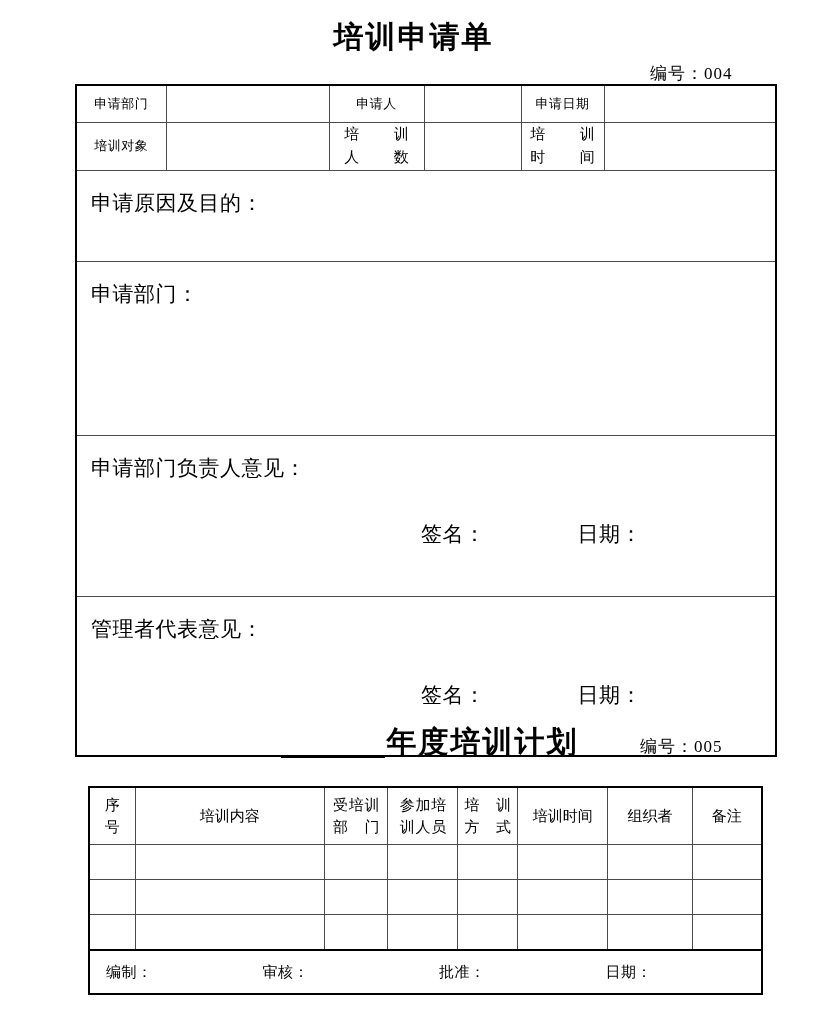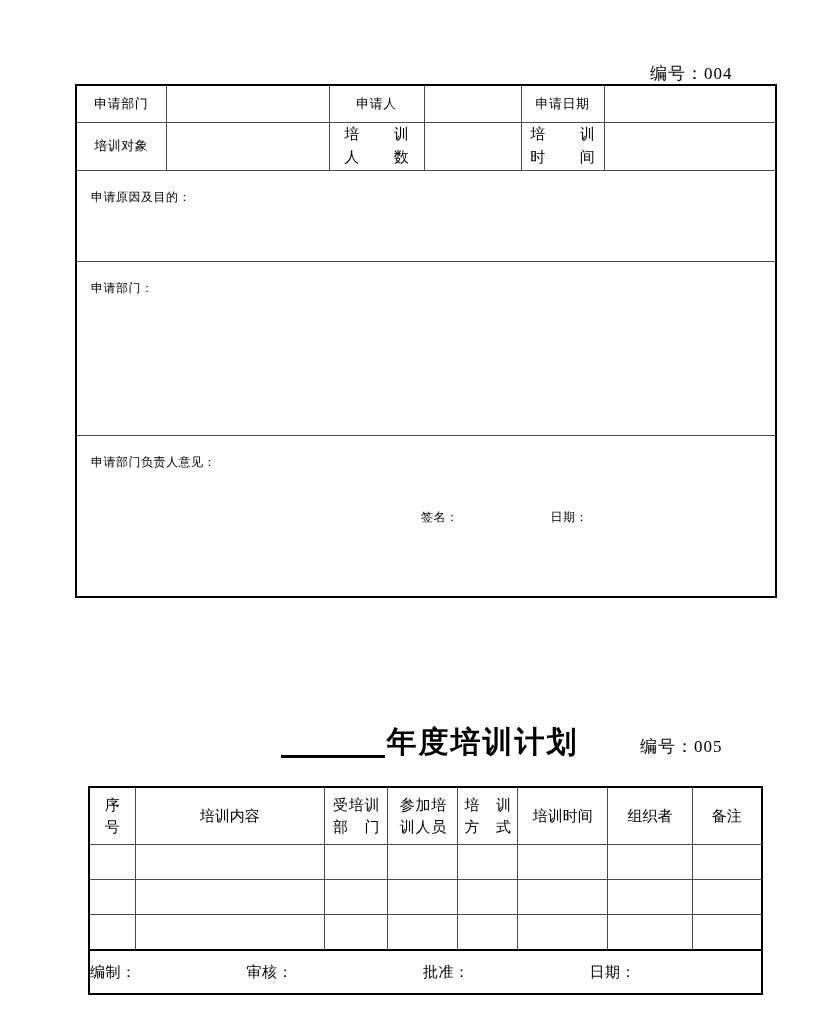--- a/index.html
+++ b/index.html
@@ -88,21 +88,21 @@
     display: block;
     width: 4.3em;
     margin: 0 auto;
     text-align: justify;
     text-align-last: justify;
   }
   .blank-cell { }
   .bigbox {
     vertical-align: top;
     padding: 18px 0 0 14px;
-    font-size: 12px;
+    font-size: 21px;
     letter-spacing: 0.5px;
     margin-left: 44px;
   }
   .bigbox .head { display: block; }
   .sign-line {
     display: block;
     margin-top: 38px;
     padding-left: 330px;
     white-space: nowrap;
   }
@@ -126,37 +126,38 @@
     display: block;
     width: 3.1em;
     margin: 0 auto;
     text-align: justify;
     text-align-last: justify;
   }
   .hd2-num span { width: 1em; }
   #table-plan td.footer-cell {
     height: 42px;
     text-align: left;
-    padding-left: 0;
+    padding-left: 16px;
     border-top: 2px solid #000;
   }
   .footer-row-inner {
     display: block;
     white-space: nowrap;
     letter-spacing: 0.5px;
   }
   .footer-row-inner .f1 { margin-right: 110px; }
   .footer-row-inner .f2 { margin-right: 130px; }
   .footer-row-inner .f3 { margin-right: 120px; }
 </style>
 </head>
 <body>
 
 <div class="page">
 
+  <div class="doc-title" id="title-1">培训申请单</div>
 
   <div class="form-no" id="form-no-1">
     <span>编号：</span><span>004</span>
   </div>
 
   <table id="table-apply">
     <colgroup>
       <col style="width:90px">
       <col style="width:163px">
       <col style="width:95px">
@@ -193,20 +194,28 @@
         </td>
       </tr>
       <tr>
         <td class="bigbox" colspan="6" style="height:155px">
           <span class="head">申请部门：</span>
         </td>
       </tr>
       <tr>
         <td class="bigbox" colspan="6" style="height:142px">
           <span class="head">申请部门负责人意见：</span>
+          <span class="sign-line">
+            <span class="sig">签名：</span><span>日期：</span>
+          </span>
+        </td>
+      </tr>
+      <tr>
+        <td class="bigbox" colspan="6" style="height:140px">
+          <span class="head">管理者代表意见：</span>
           <span class="sign-line">
             <span class="sig">签名：</span><span>日期：</span>
           </span>
         </td>
       </tr>
     </tbody>
   </table>
 
   <div class="doc-title" id="title-2">
     <span class="title-blank"></span><span>年度培训计划</span>

